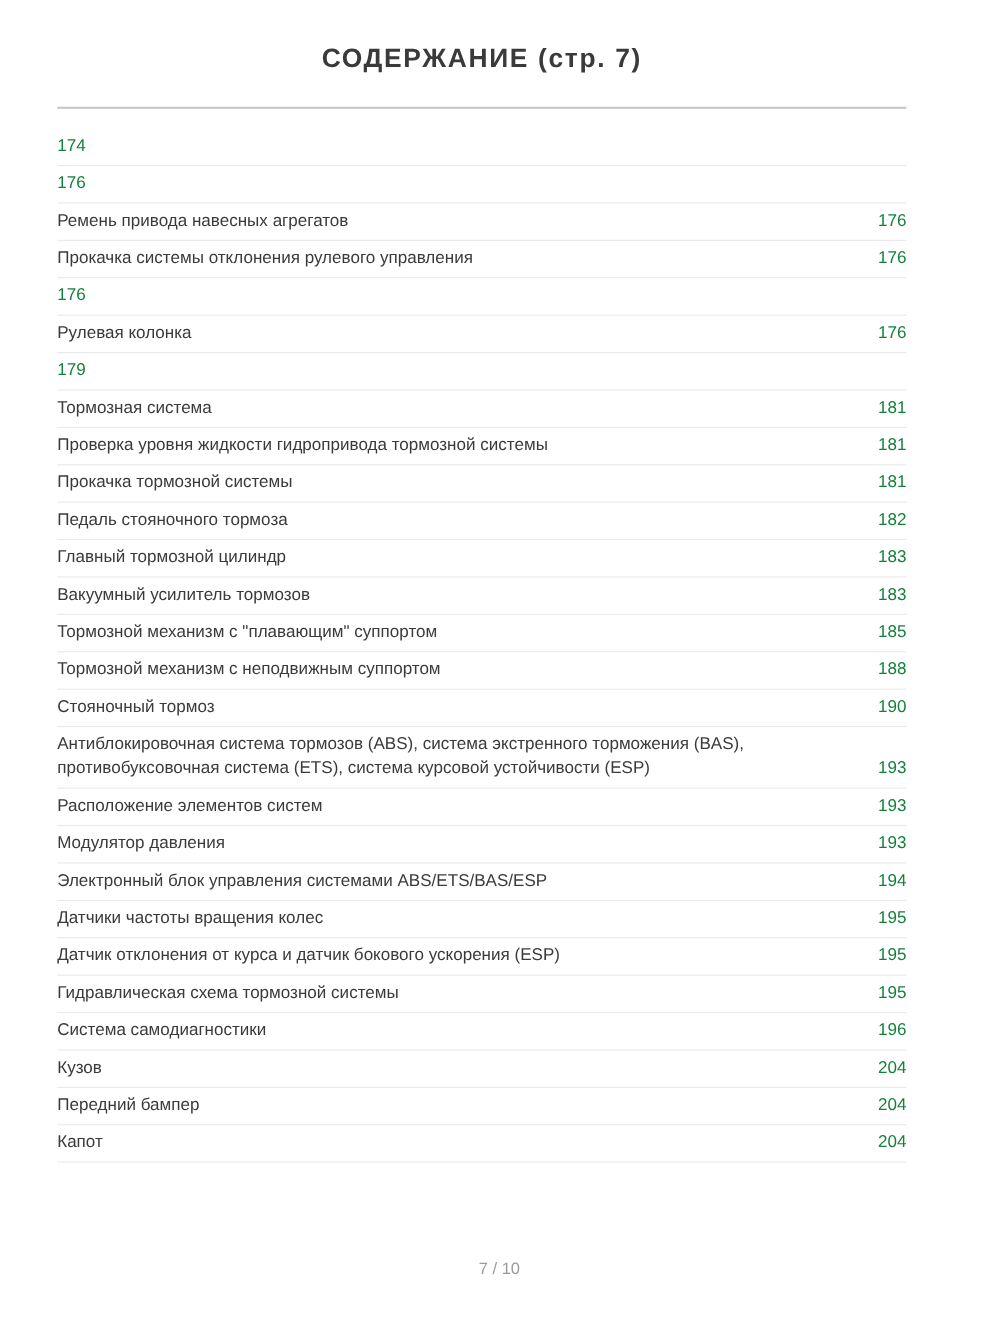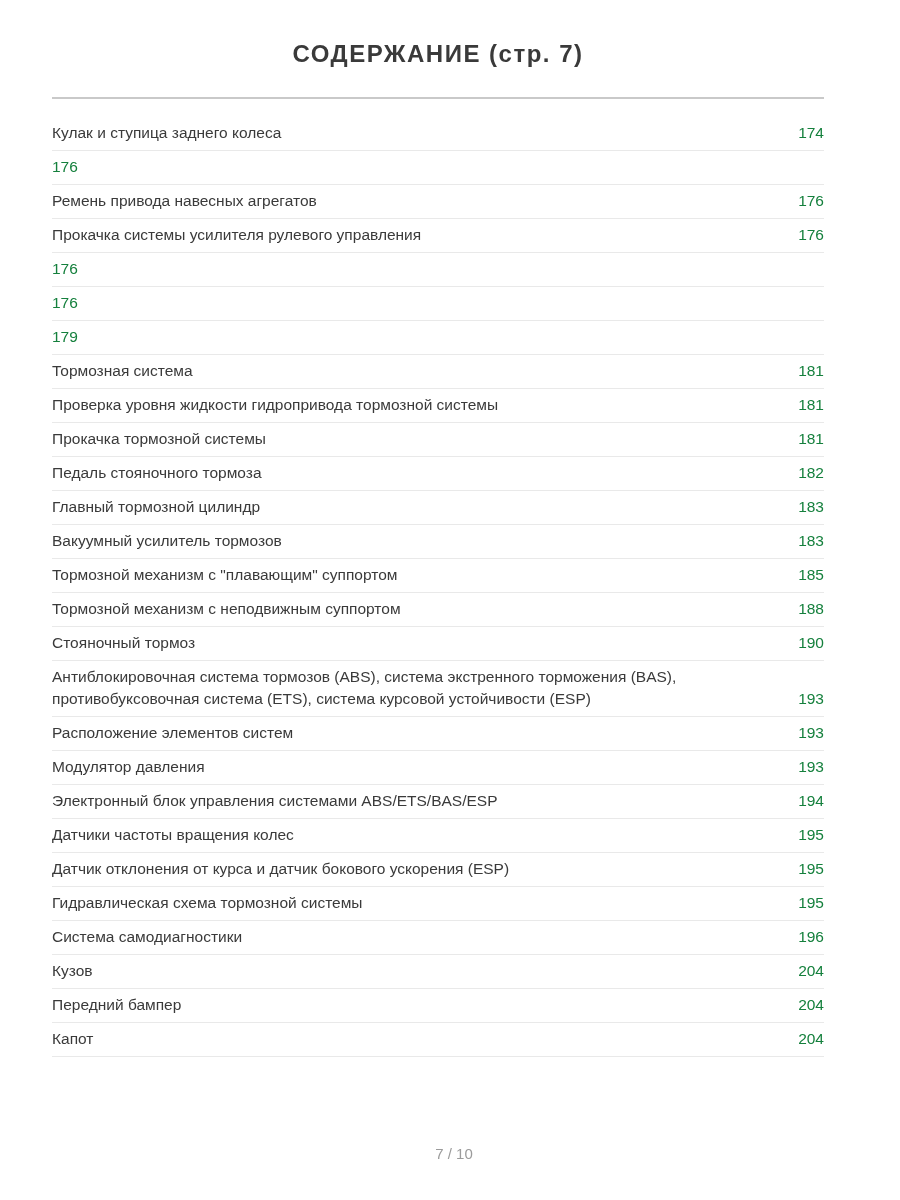--- a/index.html
+++ b/index.html
@@ -69,38 +69,38 @@
   }
 </style>
 </head>
 <body>
 
 <div class="page">
   <h1 class="title">СОДЕРЖАНИЕ (стр. 7)</h1>
   <hr class="top-rule">
   <div class="toc">
       <div class="toc-row">
-        <span class="toc-label">Кулак и ступица заднего колеса</span>
         <span class="toc-page">174</span>
       </div>
       <div class="toc-row">
         <span class="toc-page">176</span>
       </div>
       <div class="toc-row">
         <span class="toc-label">Ремень привода навесных агрегатов</span>
         <span class="toc-page">176</span>
       </div>
       <div class="toc-row">
-        <span class="toc-label">Прокачка системы усилителя рулевого управления</span>
+        <span class="toc-label">Прокачка системы отклонения рулевого управления</span>
         <span class="toc-page">176</span>
       </div>
       <div class="toc-row">
         <span class="toc-page">176</span>
       </div>
       <div class="toc-row">
+        <span class="toc-label">Рулевая колонка</span>
         <span class="toc-page">176</span>
       </div>
       <div class="toc-row">
         <span class="toc-page">179</span>
       </div>
       <div class="toc-row">
         <span class="toc-label">Тормозная система</span>
         <span class="toc-page">181</span>
       </div>
       <div class="toc-row">

